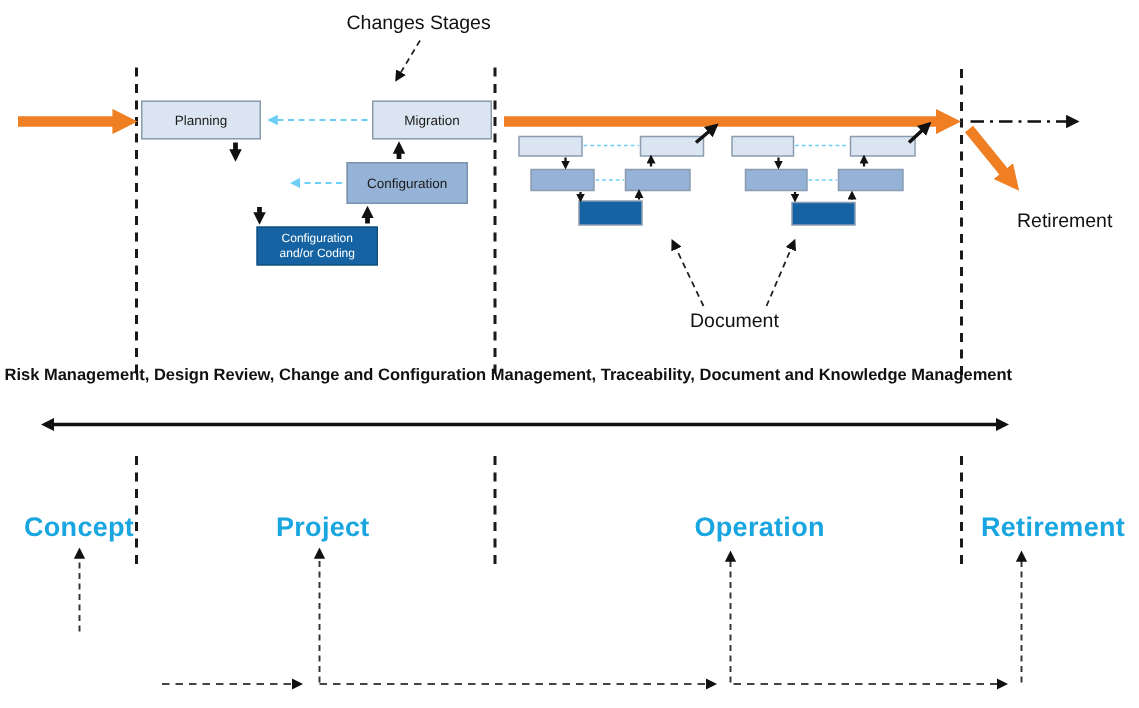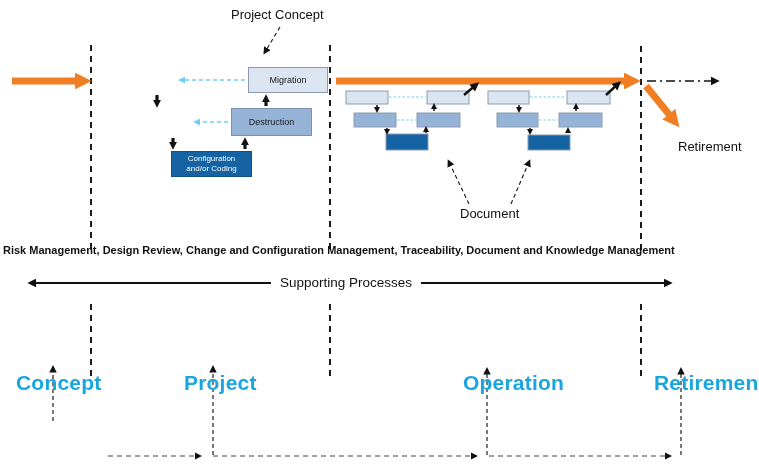--- a/index.html
+++ b/index.html
@@ -23,22 +23,22 @@
   .pre { white-space:pre-line; }
   .band {
     position:absolute; left:3px; top:244px; font-size:11px; font-weight:bold;
     white-space:nowrap; color:#111;
   }
   .supporting-label {
     position:absolute; left:346px; top:275px; transform:translateX(-50%);
     background:#fff; padding:0 9px; font-size:13.5px; white-space:nowrap;
   }
   .phase {
-    position:absolute; top:341px; font-size:21px; font-weight:bold;
-    color:#19A6E0; letter-spacing:0.2px;margin-top:30px;
+    position:absolute; top:341px; font-size:18px; font-weight:bold;
+    color:#19A6E0; letter-spacing:0.2px;
   }
   .supplier-label {
     position:absolute; left:22px; top:428px; font-size:13px; line-height:17px;
     white-space:pre-line;
   }
 </style>
 </head>
 <body>
 
 <div id="stage-diagram">
@@ -135,36 +135,38 @@
       <line x1="489" y1="456" x2="669" y2="456" marker-end="url(#aB7)"></line>
     </g>
     <g stroke="#333" stroke-width="1.3" stroke-dasharray="4 3">
       <line x1="53" y1="421" x2="53" y2="368" marker-end="url(#aB7)"></line>
       <line x1="213" y1="455" x2="213" y2="368" marker-end="url(#aB7)"></line>
       <line x1="487" y1="455" x2="487" y2="370" marker-end="url(#aB7)"></line>
       <line x1="681" y1="455" x2="681" y2="370" marker-end="url(#aB7)"></line>
     </g>
   </svg>
 
+  <div class="box light" style="left:94px;  top:67px;  width:80px; height:26px;">
+      <span>Planning</span>
+    </div>
   <div class="box light" style="left:248px; top:67px;  width:80px; height:26px;">
       <span>Migration</span>
     </div>
   <div class="box medium" style="left:231px; top:108px; width:81px; height:28px;">
-      <span>Destruction</span>
+      <span>Configuration</span>
     </div>
   <div class="box dark" style="left:171px; top:151px; width:81px; height:26px;">
       <span>Configuration and/or Coding</span>
     </div>
 
-  <div class="ann" style="left:231px; top:7px;">Project Concept</div>
+  <div class="ann" style="left:231px; top:7px;">Changes Stages</div>
   <div class="ann" style="left:678px; top:139px;">Retirement</div>
   <div class="ann" style="left:460px; top:206px;">Document</div>
 
   <div class="band">Risk Management, Design Review, Change and Configuration Management, Traceability, Document and Knowledge Management</div>
-  <div class="supporting-label">Supporting Processes</div>
 
   <div class="phase" style="left:16px;">Concept</div>
   <div class="phase" style="left:184px;">Project</div>
   <div class="phase" style="left:463px;text-align:center;">Operation</div>
   <div class="phase" style="left:654px;">Retirement</div>
 
 
 </div>
 
 </body></html>

